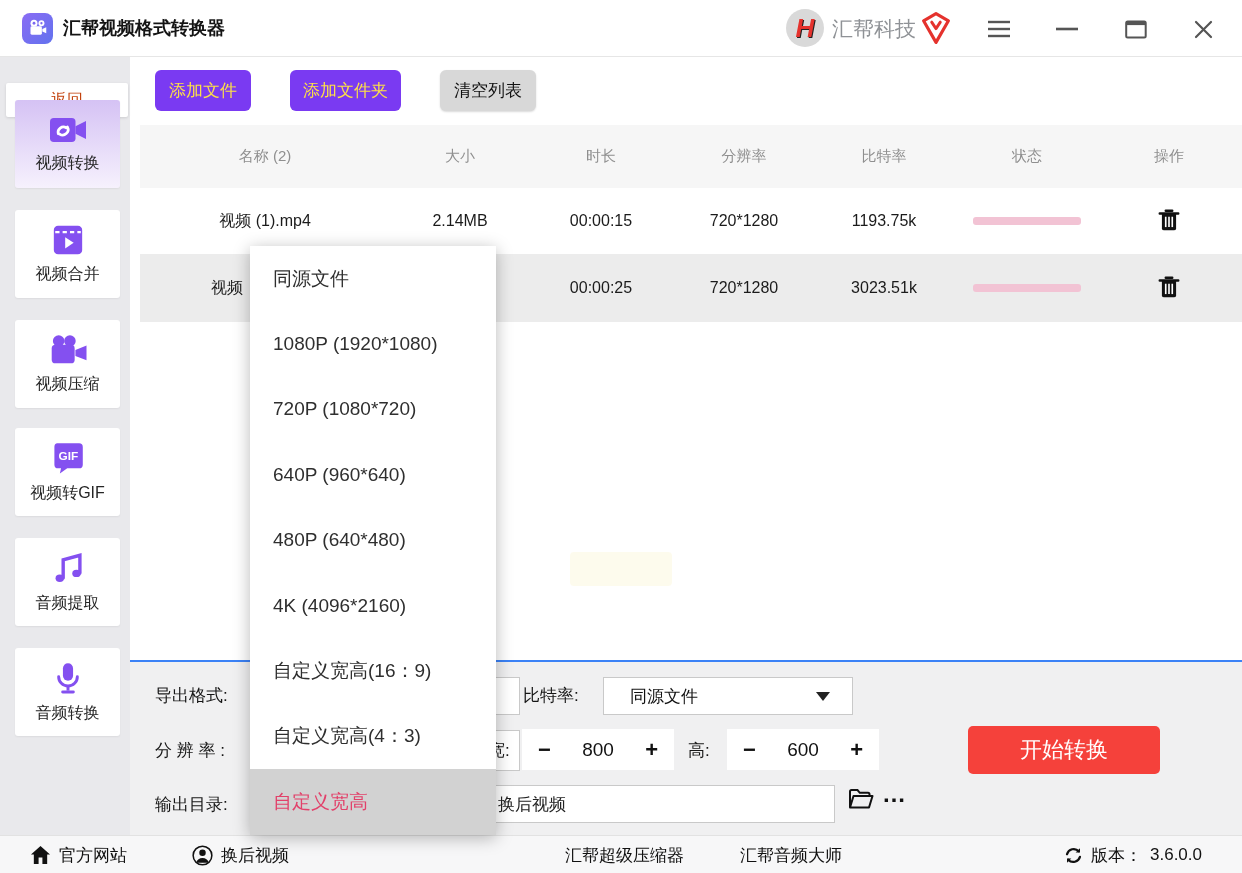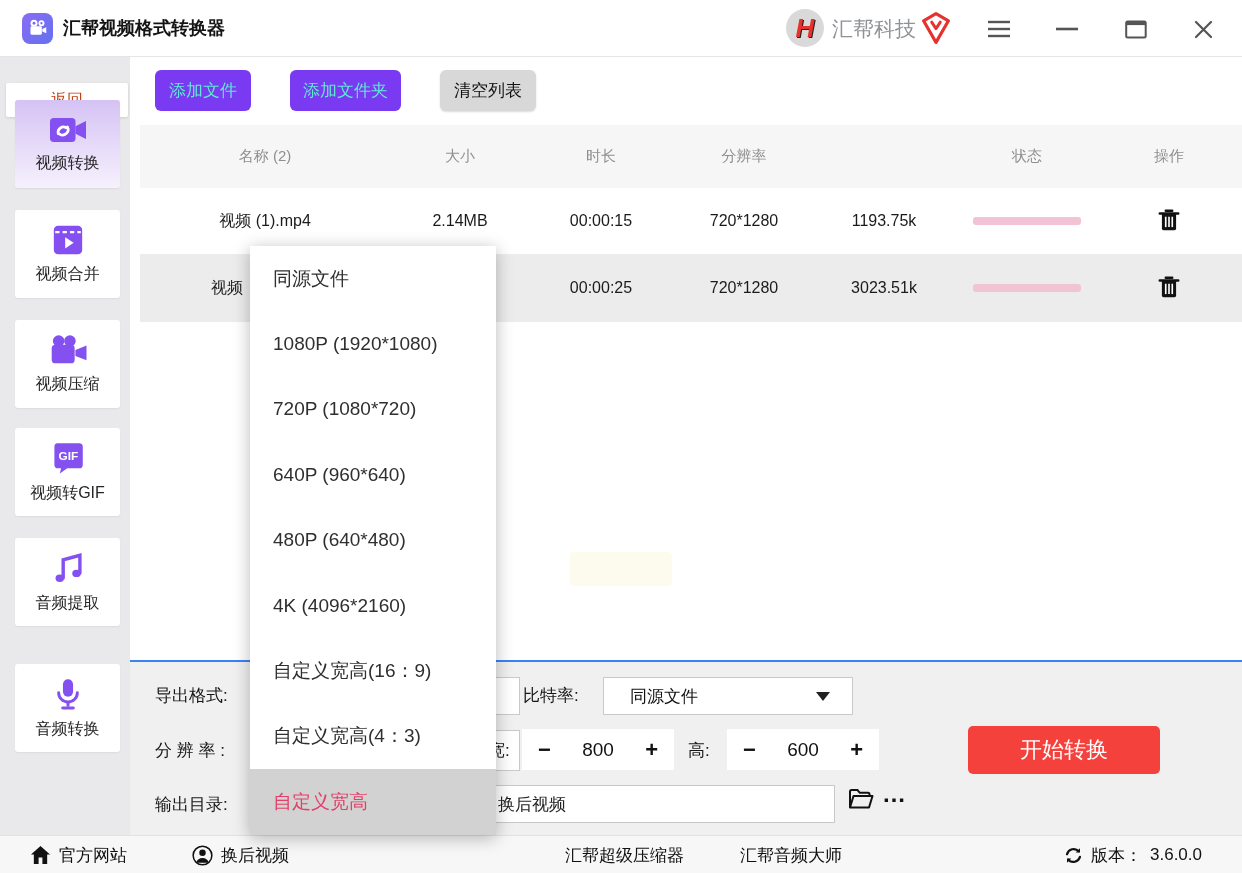--- a/index.html
+++ b/index.html
@@ -22,24 +22,24 @@
   
   .sidebar { position:absolute; left:0; top:57px; width:130px; height:778px; background:#e9e9ec; }
   .backbtn { position:absolute; left:6px; top:2px; width:122px; height:34px; background:#fff; border-radius:2px;
              box-shadow:0 1px 3px rgba(0,0,0,.12); display:flex; align-items:center; justify-content:center;
              font-size:16px; color:#c2410c; cursor:pointer;margin-top:24px; }
   .navitem { position:absolute; left:15px; width:105px; height:88px; background:#fff; border-radius:3px;
              display:flex; flex-direction:column; align-items:center; justify-content:center; gap:8px; cursor:pointer;
              box-shadow:0 1px 2px rgba(0,0,0,.06); }
   .navitem.active { background:linear-gradient(180deg,#d5c2f4 0%,#e7dcf9 55%,#f6f1fd 100%); }
   .navitem .lbl { font-size:16px; color:#252525; }
-  .ni-0{top:43px;} .ni-1{top:153px;} .ni-2{top:263px;} .ni-3{top:371px;} .ni-4{top:481px;} .ni-5{top:607px;}
-
-  
-  .toolbar-btn { position:absolute; top:70px; height:41px; border:none; border-radius:6px; color:#5eead4;
+  .ni-0{top:43px;} .ni-1{top:153px;} .ni-2{top:263px;} .ni-3{top:371px;} .ni-4{top:481px;} .ni-5{top:591px;}
+
+  
+  .toolbar-btn { position:absolute; top:70px; height:41px; border:none; border-radius:6px; color:#fde047;
                  font-size:17px; font-family:inherit; cursor:pointer; }
   .tb-add   { left:155px; width:96px;  background:#7a3af2; }
   .tb-addf  { left:290px; width:111px; background:#7a3af2; }
   .tb-clear { left:440px; width:96px;  background:#d8d8d8; color:#111; box-shadow:0 1px 2px rgba(0,0,0,.15); }
 
   
   .thead { position:absolute; left:140px; top:125px; width:1102px; height:63px; background:#f6f6f6; }
   .thead .cell { position:absolute; top:0; height:63px; display:flex; align-items:center; justify-content:center;
                  font-size:15px; color:#8f8f8f; }
   .trow { position:absolute; left:140px; width:1102px; height:66px; }
@@ -211,20 +211,21 @@
 
   <button class="toolbar-btn tb-add">添加文件</button>
   <button class="toolbar-btn tb-addf">添加文件夹</button>
   <button class="toolbar-btn tb-clear">清空列表</button>
 
   <div class="thead">
     <div class="cell c-name">名称 (2)</div>
     <div class="cell c-size">大小</div>
     <div class="cell c-dur">时长</div>
     <div class="cell c-res">分辨率</div>
+    <div class="cell c-bit">比特率</div>
     <div class="cell c-status">状态</div>
     <div class="cell c-act">操作</div>
   </div>
 
   <div class="trow row-0">
     <div class="cell c-name">视频 (1).mp4</div>
     <div class="cell c-size">2.14MB</div>
     <div class="cell c-dur">00:00:15</div>
     <div class="cell c-res">720*1280</div>
     <div class="cell c-bit">1193.75k</div>

